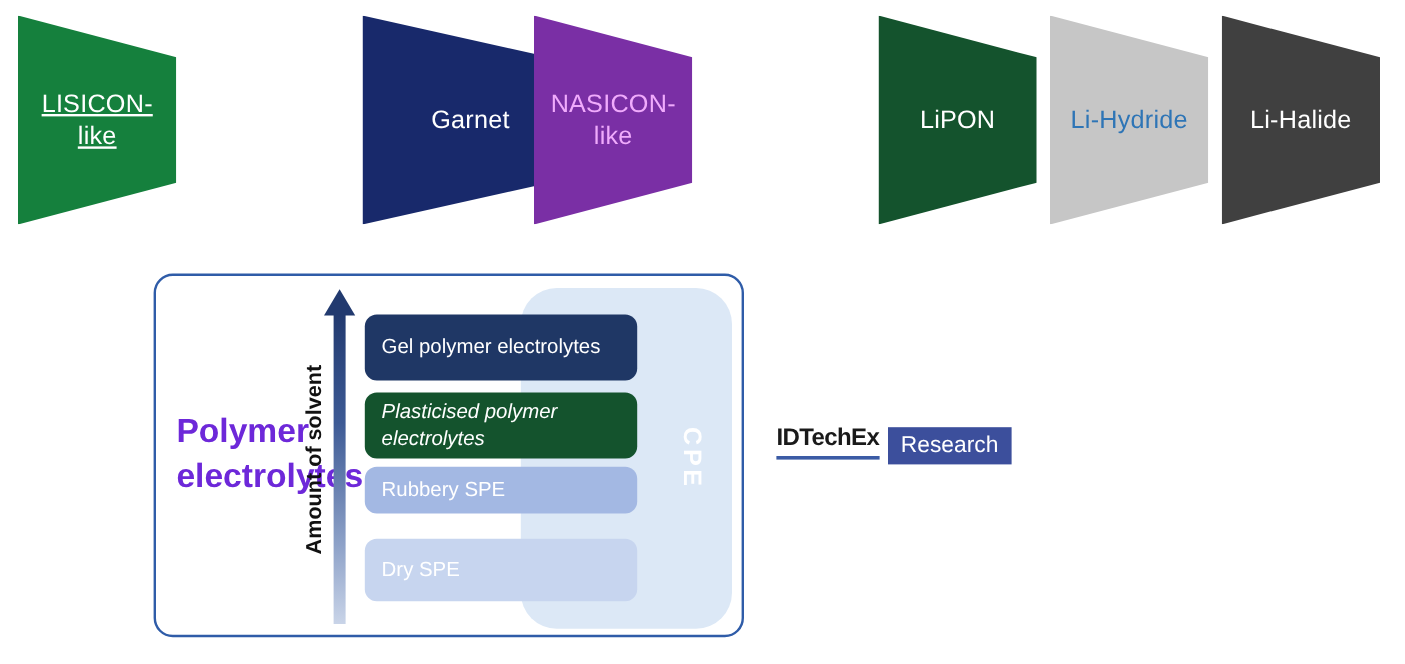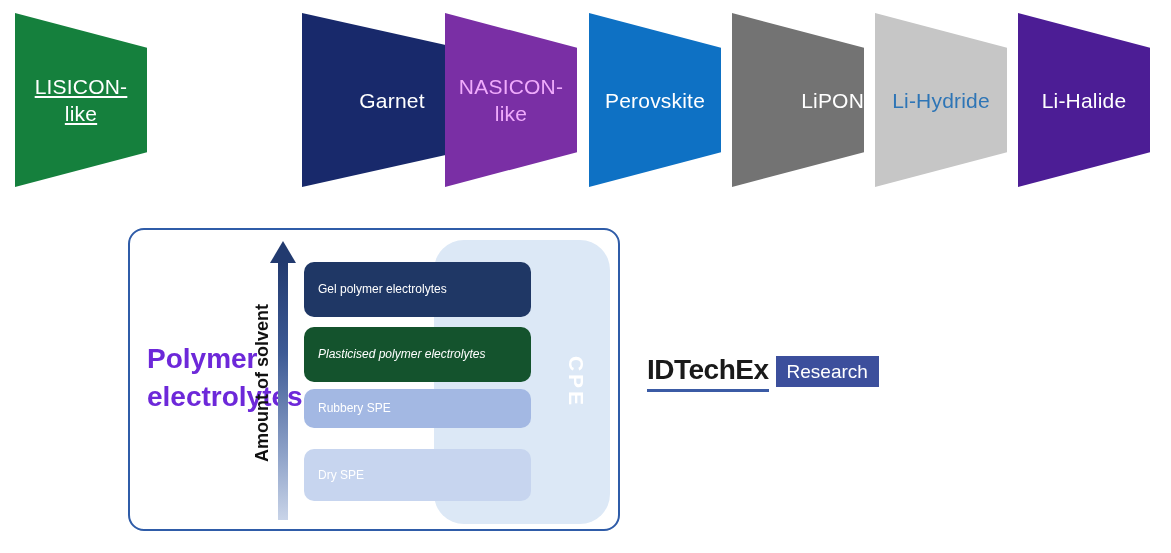--- a/index.html
+++ b/index.html
@@ -49,33 +49,33 @@
   }
   .cpe-label {
     position:absolute; right:22px; top:50%; transform:translateY(-50%);
     writing-mode:vertical-rl; font-size:21px; font-weight:bold;
     letter-spacing:3px; color:#ffffff;
   }
   .bar {
     position:absolute; left:174px; width:227px; border-radius:10px;
     display:flex; align-items:center; box-sizing:border-box;
     padding-left:14px; padding-right:18px;
-    font-size:12px; line-height:1.35;
+    font-size:17px; line-height:1.35;
   }
   .bar-0 { top:32px;  height:55px; }
   .bar-1 { top:97px;  height:55px; }
   .bar-2 { top:159px; height:39px; }
   .bar-3 { top:219px; height:52px;align-items:center; }
 
   
   .logo {
     position:absolute; left:647px; top:354px; display:flex; align-items:flex-start;
   }
   .logo-brand {
-    font-size:28px; font-weight:bold; letter-spacing:-0.5px;
+    font-size:20px; font-weight:bold; letter-spacing:-0.5px;
     padding-bottom:3px; border-bottom:3px solid #3B5BA5;
   }
   .logo-badge {
     margin-left:7px; margin-top:2px; height:31px; padding:0 11px;
     display:flex; align-items:center; font-size:19px;
   }
 </style>
 </head>
 <body>
 
@@ -92,39 +92,33 @@
       <span>Garnet</span>
       <span></span>
     </div>
   </div>
   <div class="shape" style="left: 445px; background-color: rgb(122, 47, 165); color: #f0abfc;">
     <div class="shape-label">
       <span>NASICON-</span>
       <span>like</span>
     </div>
   </div>
-  <div class="shape" style="left: 589px; background-color: rgb(14, 113, 196); color: rgb(255, 255, 255);">
-    <div class="shape-label">
-      <span>Perovskite</span>
-      <span></span>
-    </div>
-  </div>
-  <div class="shape" style="left: 732px; background-color: #737373; color: rgb(255, 255, 255); justify-content: flex-end;">
+  <div class="shape" style="left: 732px; background-color: #14532d; color: rgb(255, 255, 255);">
     <div class="shape-label">
       <span>LiPON</span>
       <span></span>
     </div>
   </div>
   <div class="shape" style="left: 875px; background-color: rgb(198, 198, 198); color: rgb(46, 117, 182);">
     <div class="shape-label">
       <span>Li-Hydride</span>
       <span></span>
     </div>
   </div>
-  <div class="shape" style="left: 1018px; background-color: #4c1d95; color: rgb(255, 255, 255);">
+  <div class="shape" style="left: 1018px; background-color: #404040; color: rgb(255, 255, 255);">
     <div class="shape-label">
       <span>Li-Halide</span>
       <span></span>
     </div>
   </div>
 
   <div class="panel">
     <div class="side-label">
       <span>Polymer</span>
       <span>electrolytes</span>

